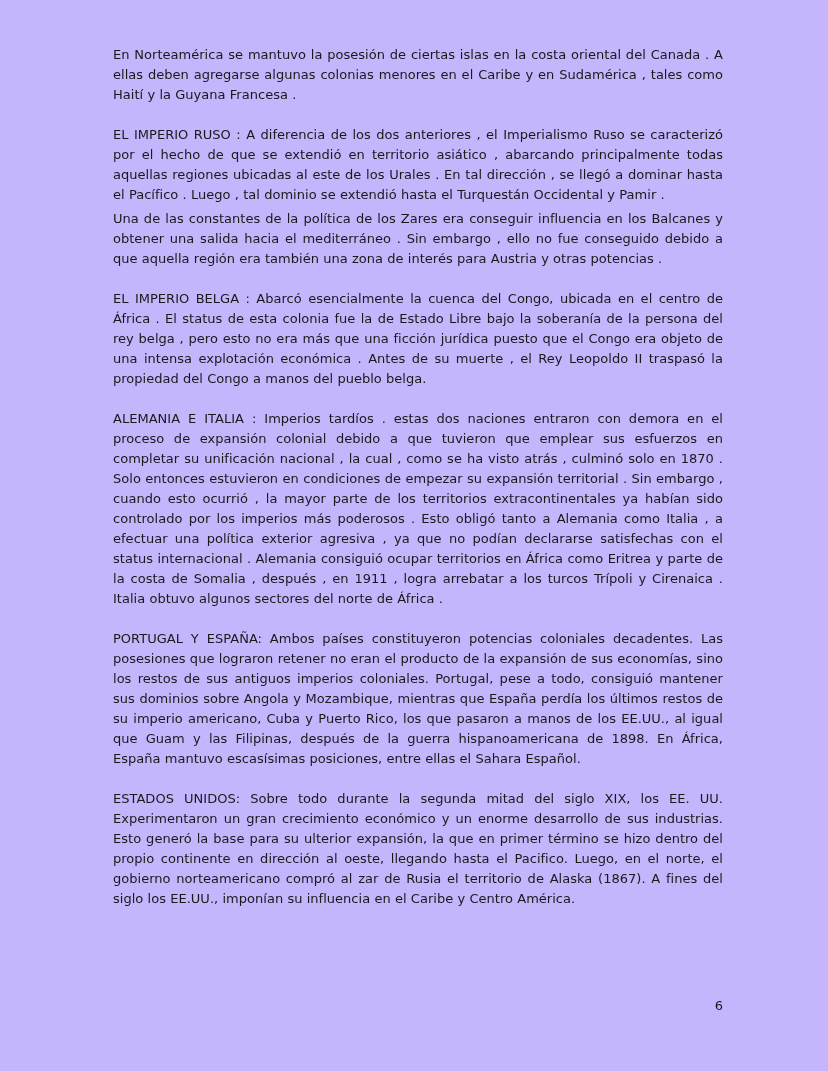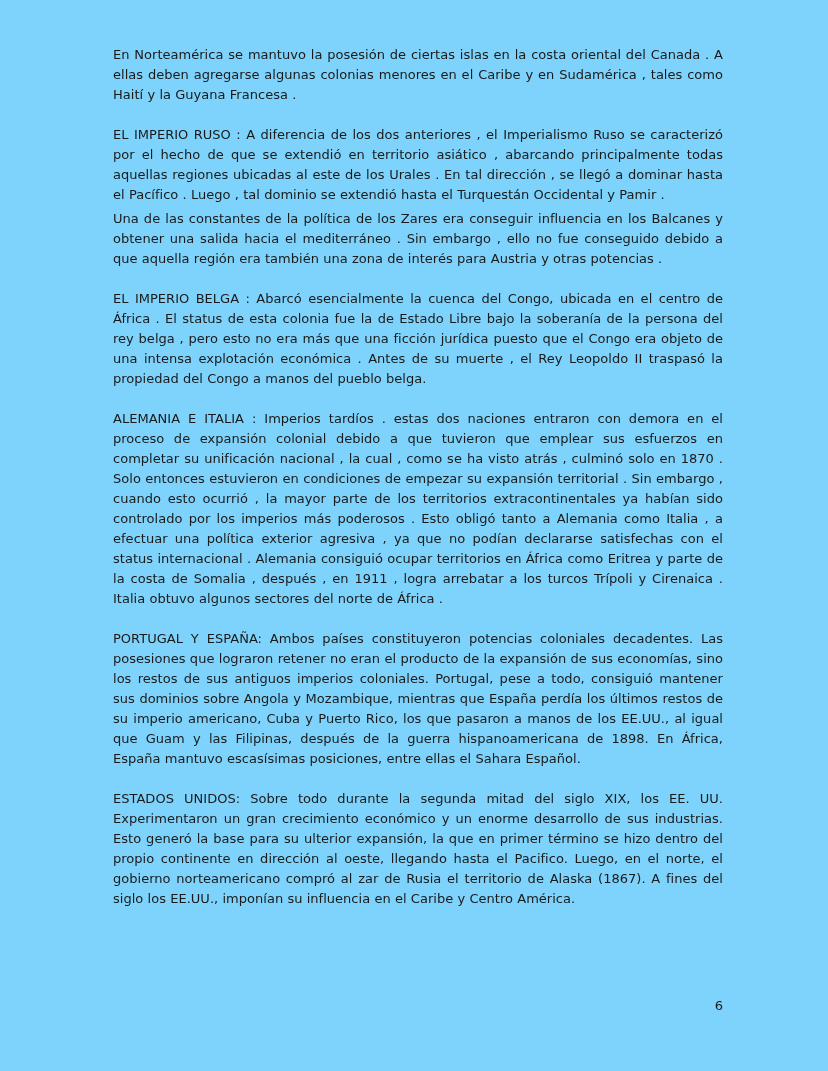--- a/index.html
+++ b/index.html
@@ -14,21 +14,21 @@
     color: #1a1a1a;
     position: relative;
     overflow: hidden;
   }
   .page {
     position: absolute;
     left: 0;
     top: 0;
     width: 828px;
     height: 1071px;
-    background: #7dd3fc;
+    background: #c4b5fd;
   }
   .text-column {
     position: absolute;
     left: 113px;
     top: 45px;
     width: 610px;
   }
   .para {
     font-size: 13.0px;
     line-height: 20.0px;

